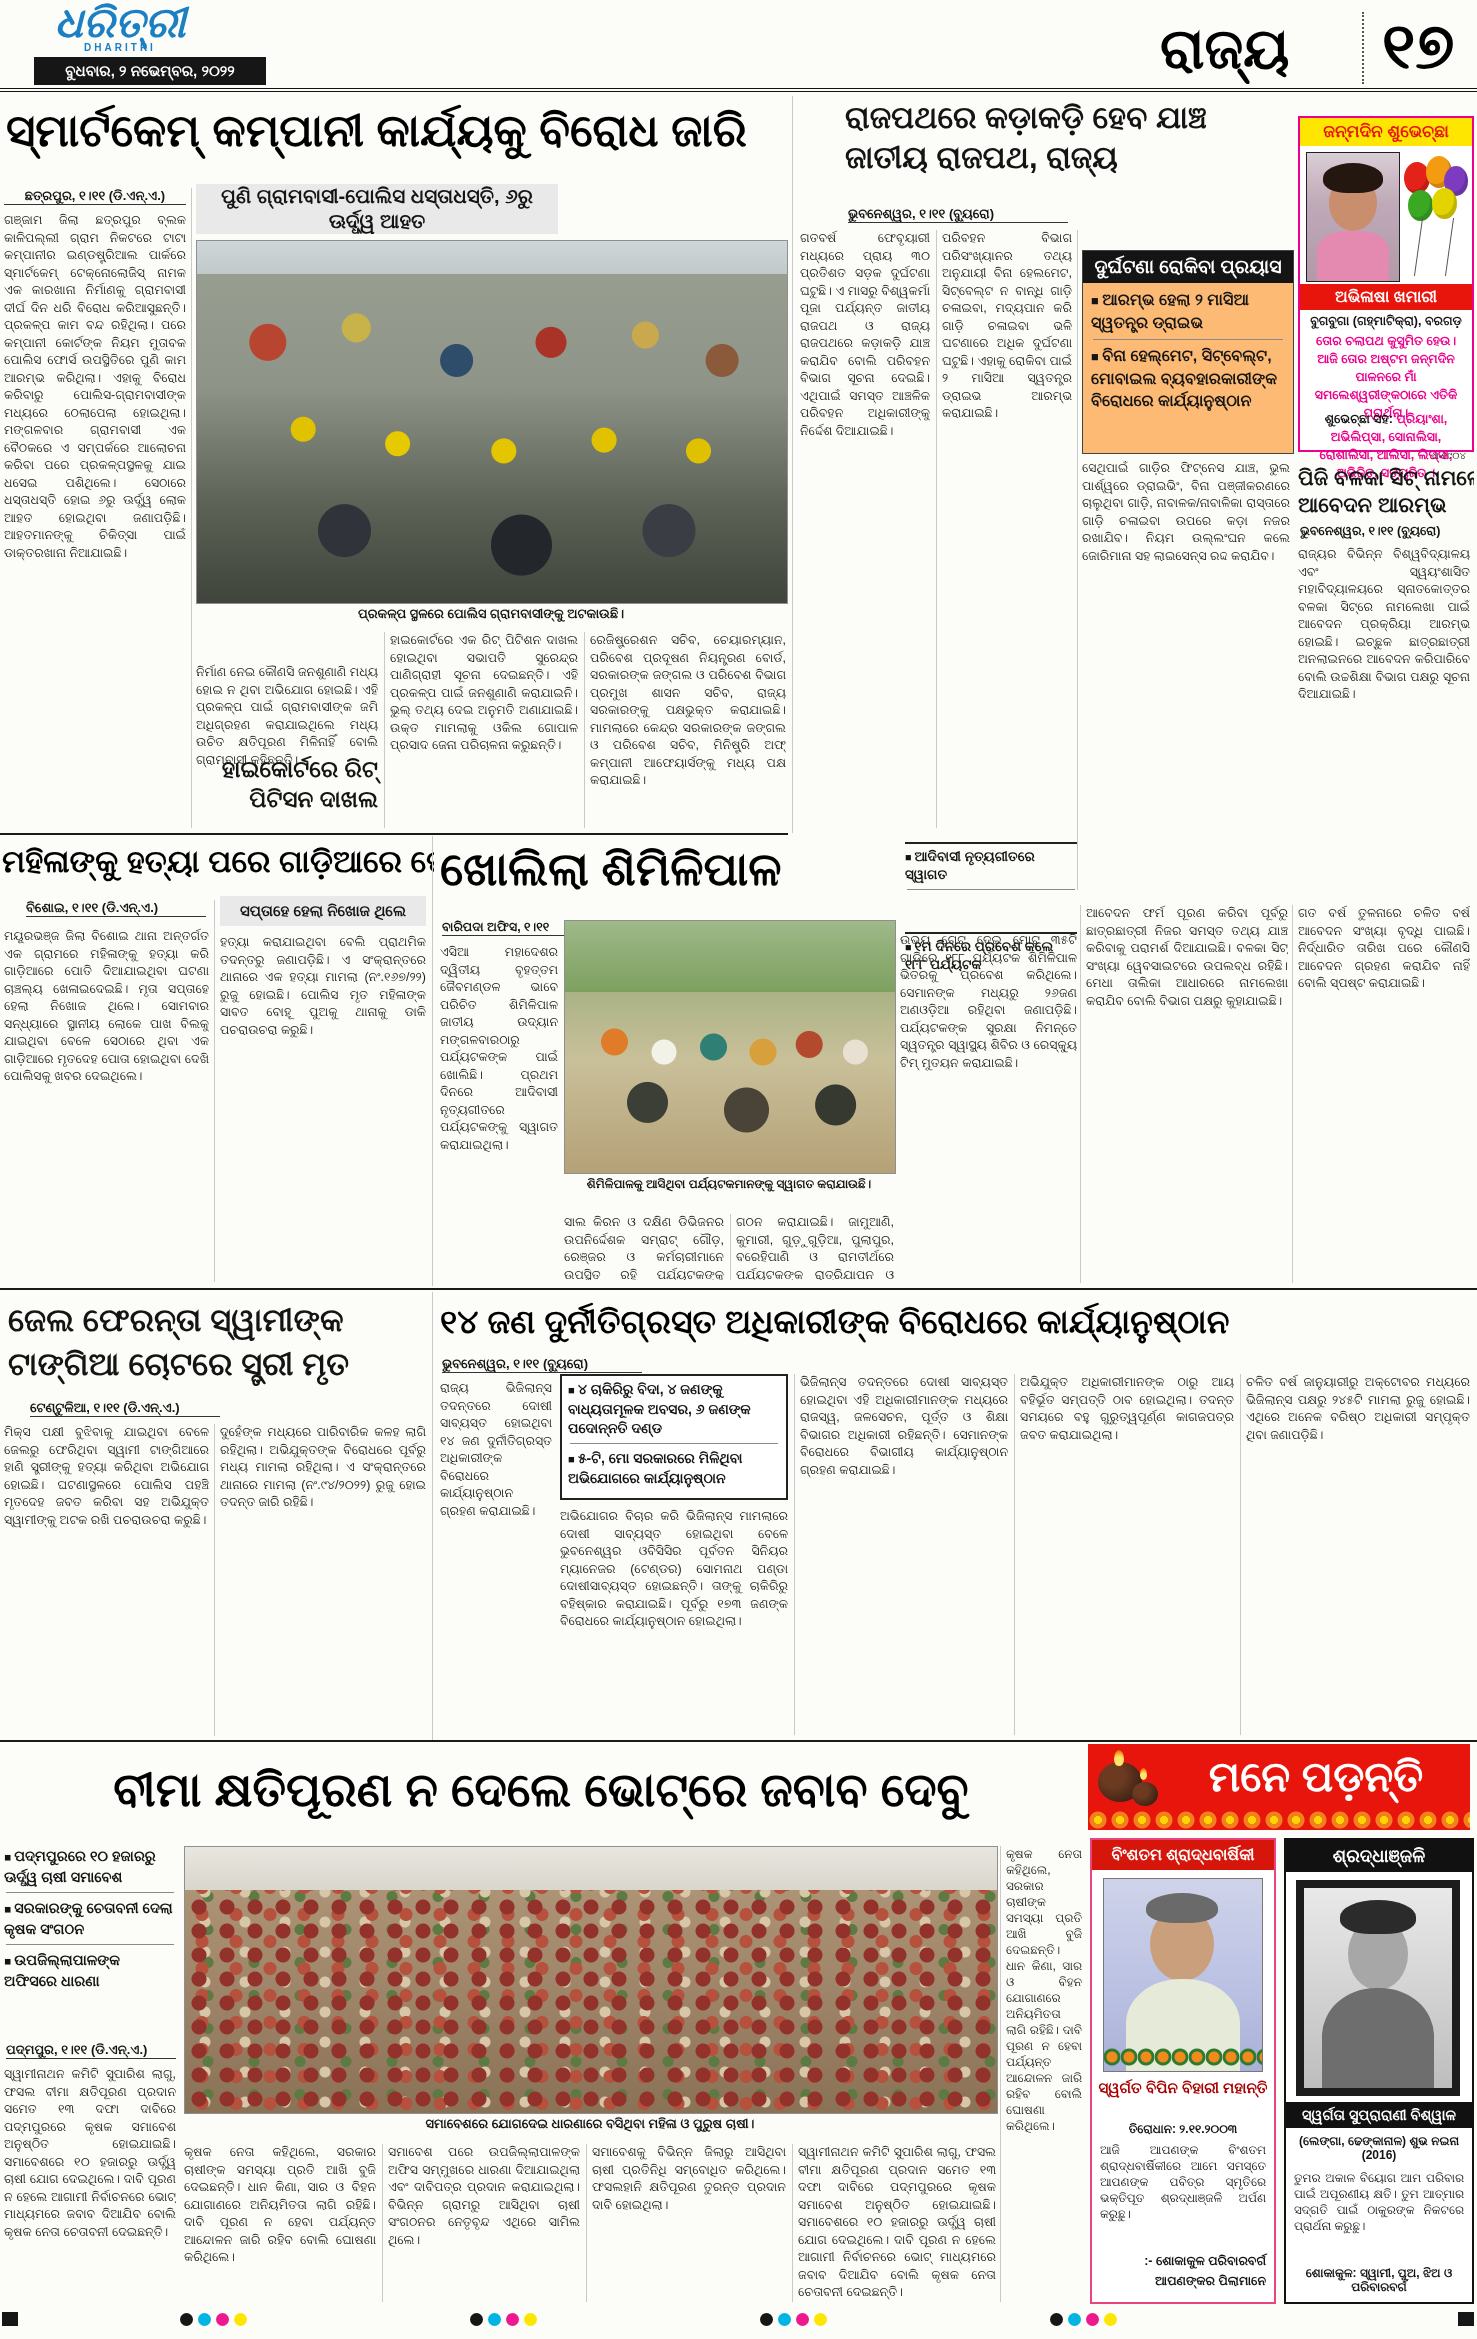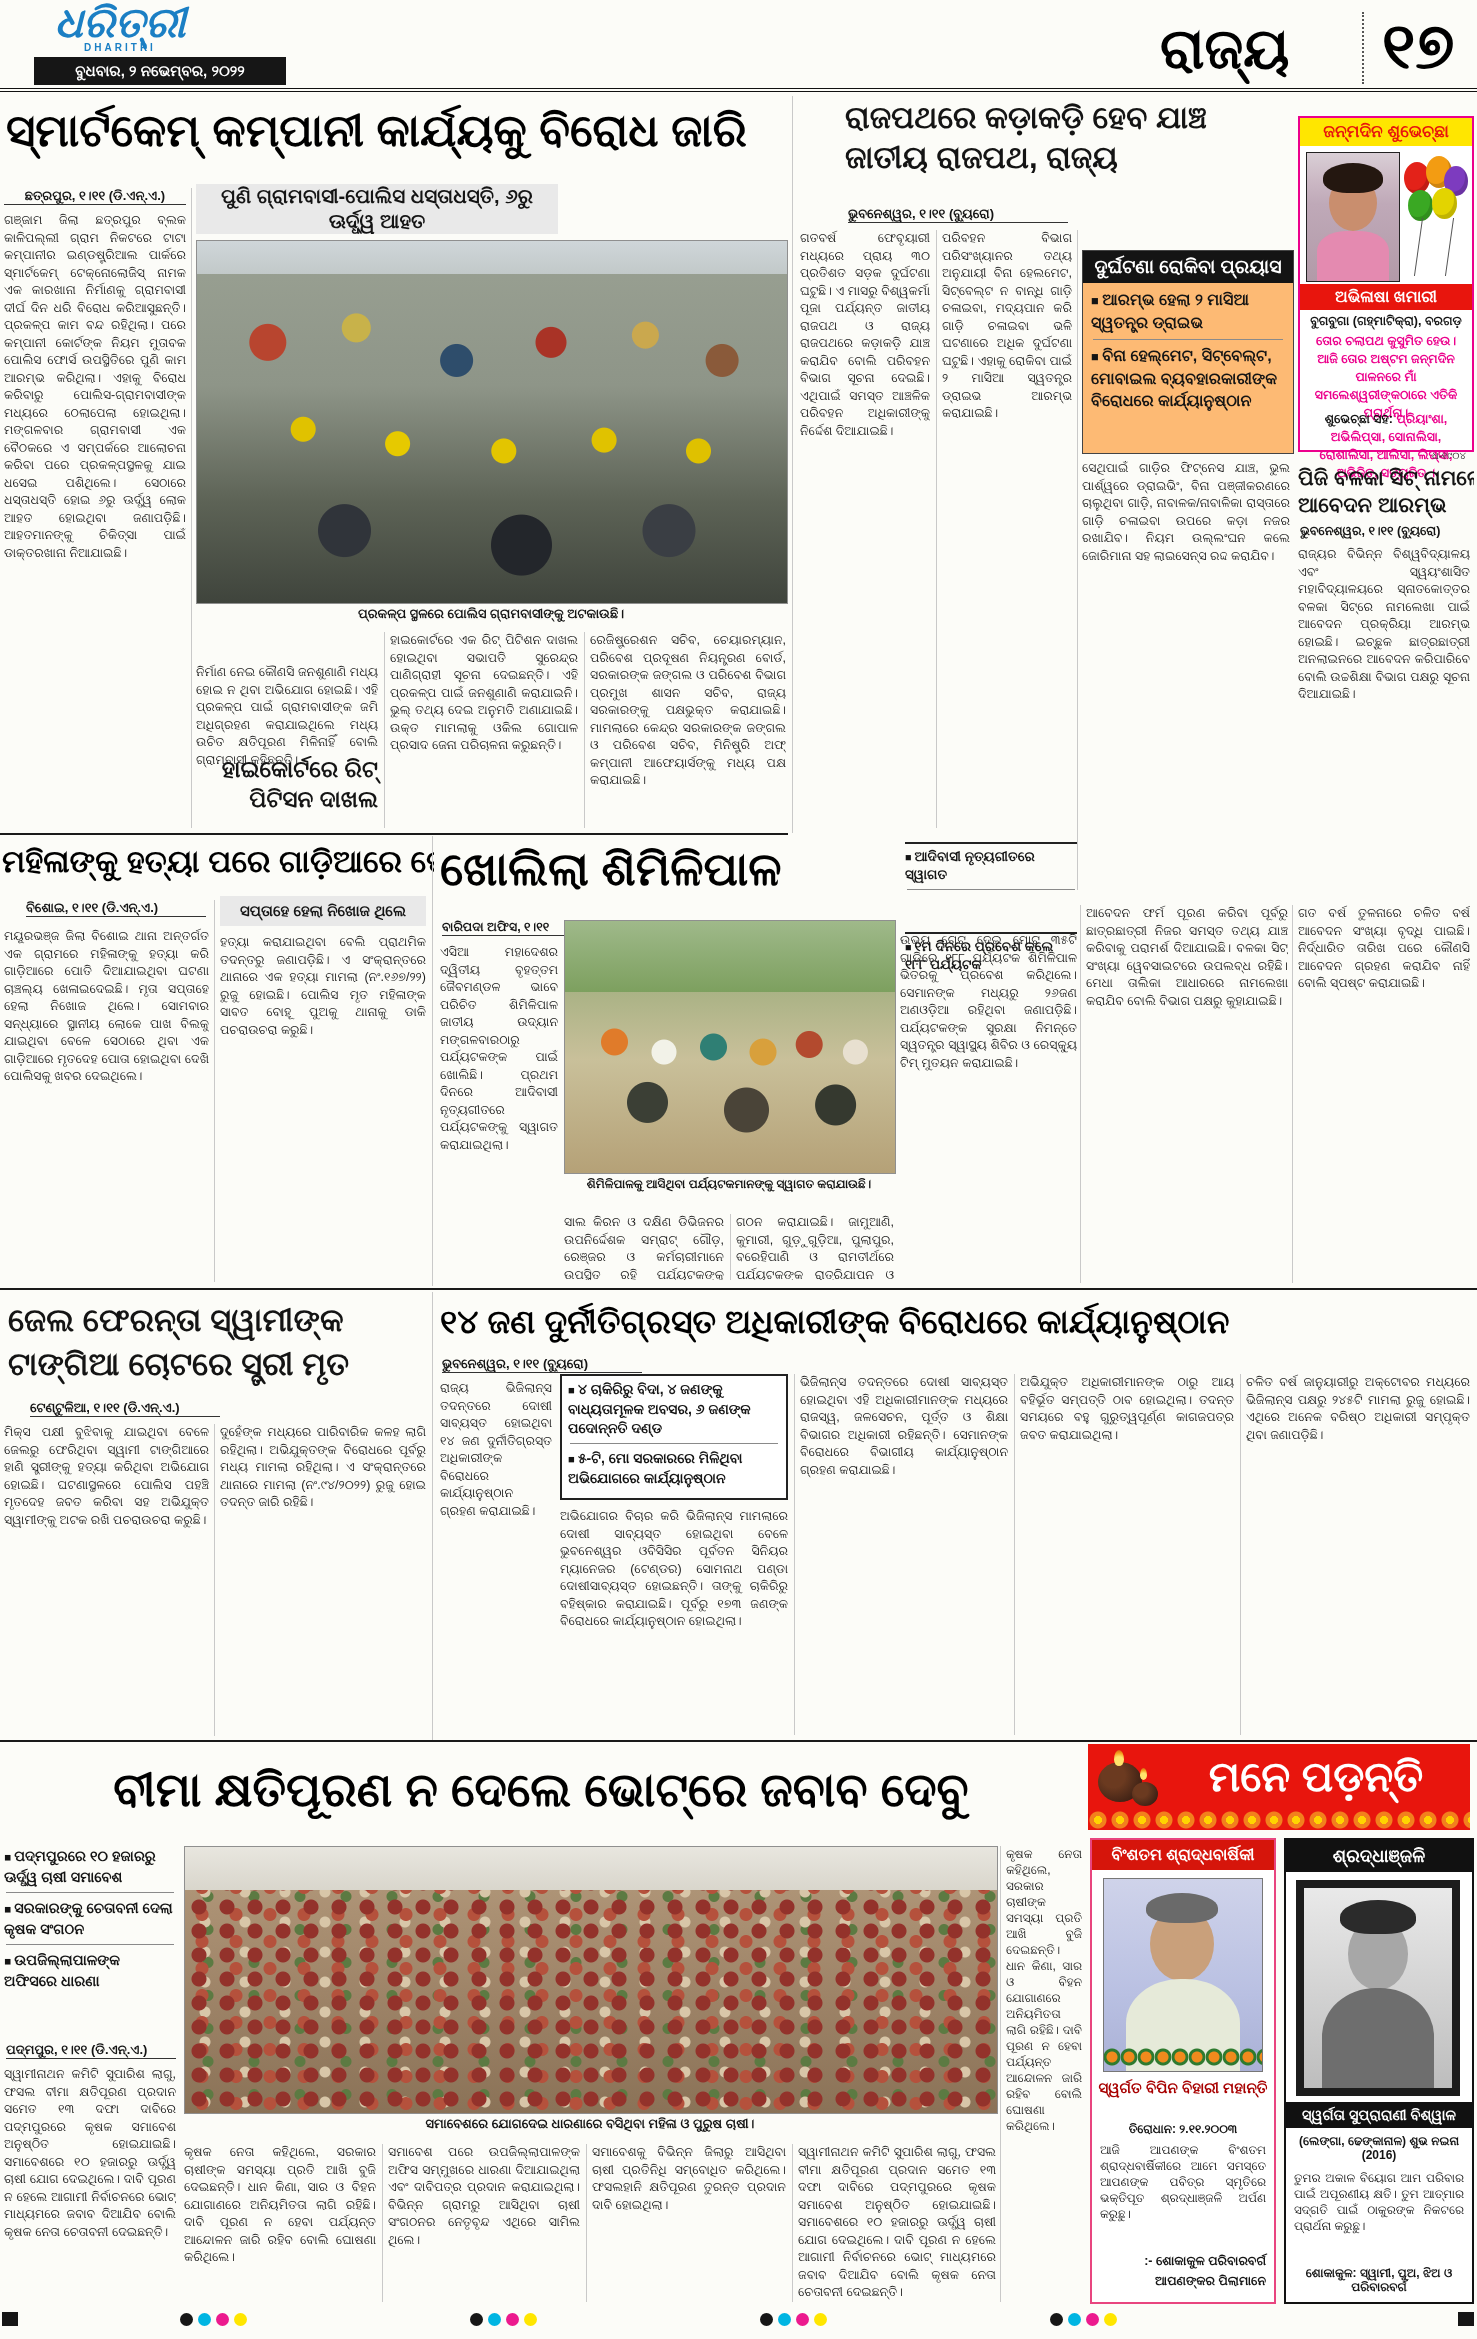--- a/index.html
+++ b/index.html
@@ -33,21 +33,21 @@
 </head>
 <body>
 
 <div class="page">
 
   <div class="abs" style="left:0;top:0;width:1477px;height:92px;">
     <div class="abs" style="left:30px;top:0;width:180px;text-align:center;">
       <div style="font-size:42px;font-weight:bold;color:#1b7fc4;font-style:italic;line-height:46px;">ଧରିତ୍ରୀ</div>
       <div style="font-size:10px;font-weight:bold;color:#1b7fc4;letter-spacing:3px;margin-top:-4px;">DHARITRI</div>
     </div>
-    <div class="abs" style="left:34px;top:57px;width:252px;height:28px;background:#161616;color:#fff;font-weight:bold;font-size:15px;text-align:center;line-height:28px;">ବୁଧବାର, ୨ ନଭେମ୍ବର, ୨୦୨୨</div>
+    <div class="abs" style="left:34px;top:57px;width:232px;height:28px;background:#161616;color:#fff;font-weight:bold;font-size:15px;text-align:center;line-height:28px;">ବୁଧବାର, ୨ ନଭେମ୍ବର, ୨୦୨୨</div>
     <div class="abs hl" style="left:1160px;top:14px;font-size:56px;line-height:70px;">ରାଜ୍ୟ</div>
     <div class="abs" style="left:1362px;top:12px;height:72px;border-left:2px dotted #555;"></div>
     <div class="abs hl" style="left:1382px;top:6px;font-size:64px;line-height:80px;">୧୭</div>
     <div class="abs" style="left:0;top:88px;width:1477px;border-top:4px double #111;"></div>
   </div>
 
   <div>
     <div class="hl" style="left:6px;top:100px;width:840px;font-size:45px;line-height:62px;">ସ୍ମାର୍ଟକେମ୍ କମ୍ପାନୀ କାର୍ଯ୍ୟକୁ ବିରୋଧ ଜାରି</div>
     <div class="dl" style="left:4px;top:188px;width:182px;text-align:center;border-bottom:1px solid #333;">ଛତ୍ରପୁର, ୧।୧୧ (ଡି.ଏନ୍.ଏ.)</div>
     <div class="col" style="left:4px;top:212px;width:182px;height:616px;">ଗଞ୍ଜାମ ଜିଲା ଛତ୍ରପୁର ବ୍ଲକ କାଳିପଲ୍ଲୀ ଗ୍ରାମ ନିକଟରେ ଟାଟା କମ୍ପାନୀର ଇଣ୍ଡଷ୍ଟ୍ରିଆଲ ପାର୍କରେ ସ୍ମାର୍ଟକେମ୍ ଟେକ୍ନୋଲୋଜିସ୍ ନାମକ ଏକ କାରଖାନା ନିର୍ମାଣକୁ ଗ୍ରାମବାସୀ ଦୀର୍ଘ ଦିନ ଧରି ବିରୋଧ କରିଆସୁଛନ୍ତି। ପ୍ରକଳ୍ପ କାମ ବନ୍ଦ ରହିଥିଲା। ପରେ କମ୍ପାନୀ କୋର୍ଟଙ୍କ ନିୟମ ମୁତାବକ ପୋଲିସ ଫୋର୍ସ ଉପସ୍ଥିତିରେ ପୁଣି କାମ ଆରମ୍ଭ କରିଥିଲା। ଏହାକୁ ବିରୋଧ କରିବାରୁ ପୋଲିସ-ଗ୍ରାମବାସୀଙ୍କ ମଧ୍ୟରେ ଠେଲାପେଲା ହୋଇଥିଲା। ମଙ୍ଗଳବାର ଗ୍ରାମବାସୀ ଏକ ବୈଠକରେ ଏ ସମ୍ପର୍କରେ ଆଲୋଚନା କରିବା ପରେ ପ୍ରକଳ୍ପସ୍ଥଳକୁ ଯାଇ ଧସେଇ ପଶିଥିଲେ। ସେଠାରେ ଧସ୍ତାଧସ୍ତି ହୋଇ ୬ରୁ ଊର୍ଦ୍ଧ୍ୱ ଲୋକ ଆହତ ହୋଇଥିବା ଜଣାପଡ଼ିଛି। ଆହତମାନଙ୍କୁ ଚିକିତ୍ସା ପାଇଁ ଡାକ୍ତରଖାନା ନିଆଯାଇଛି।</div>

